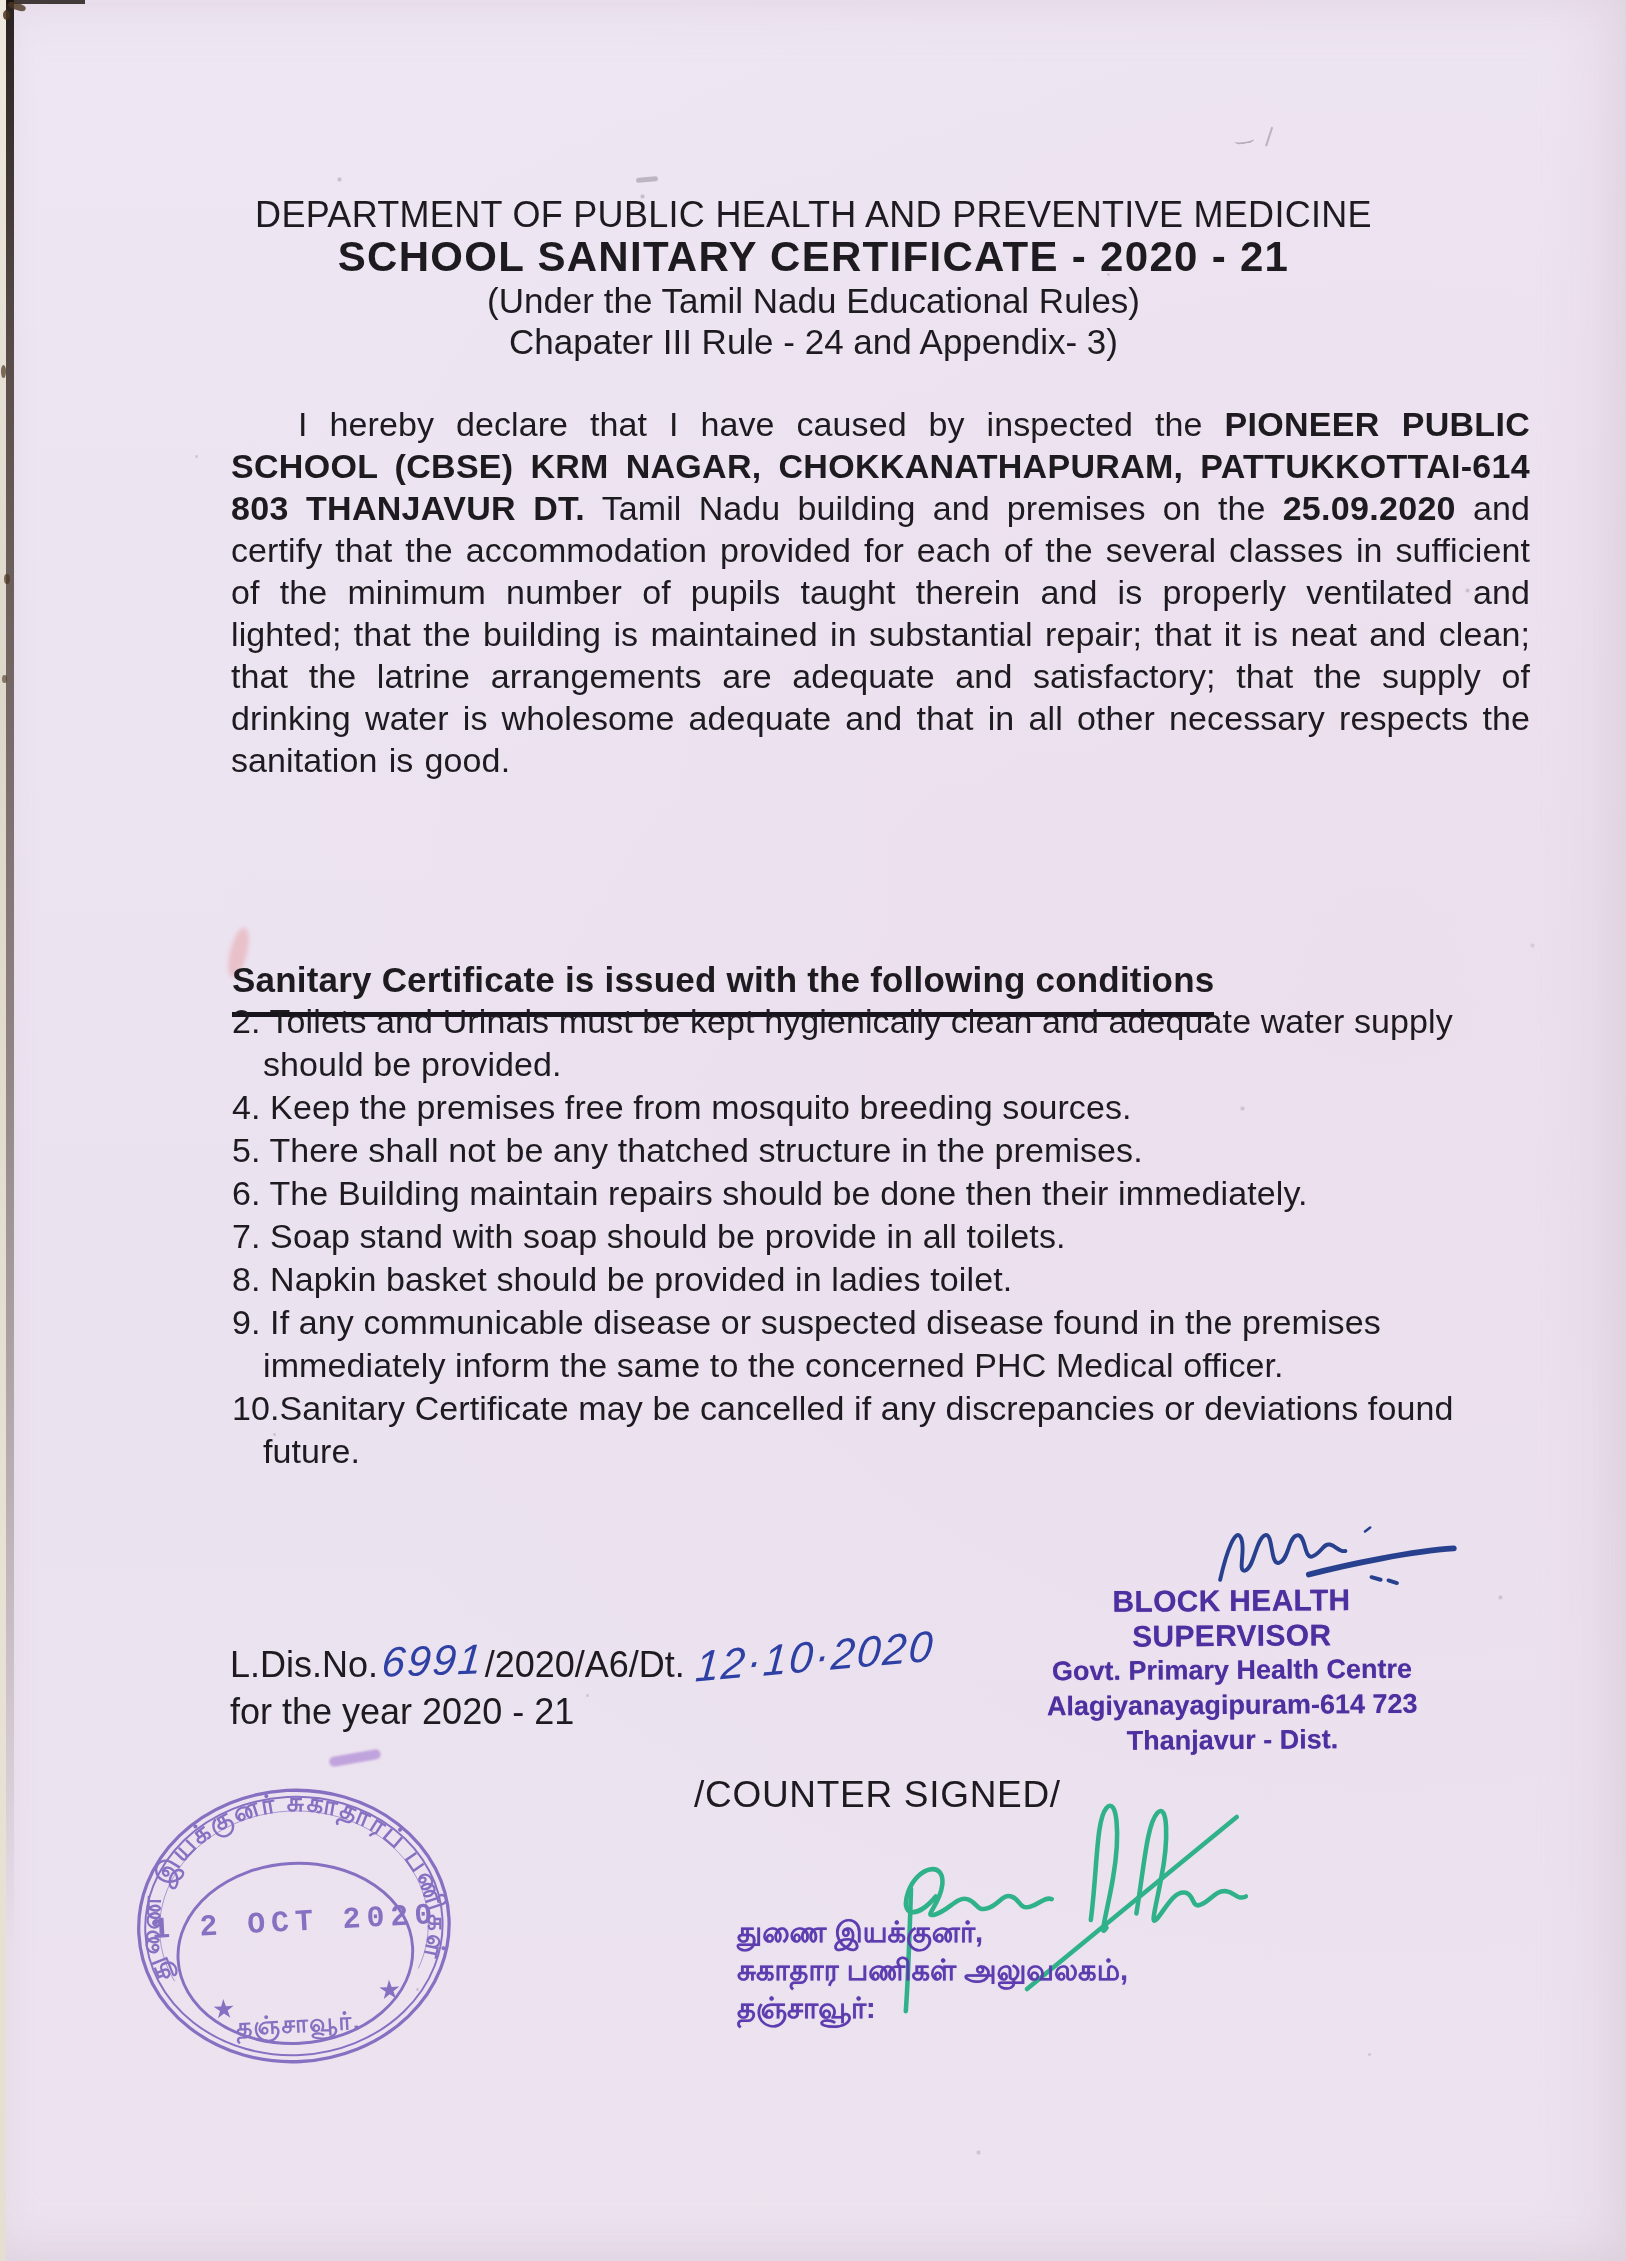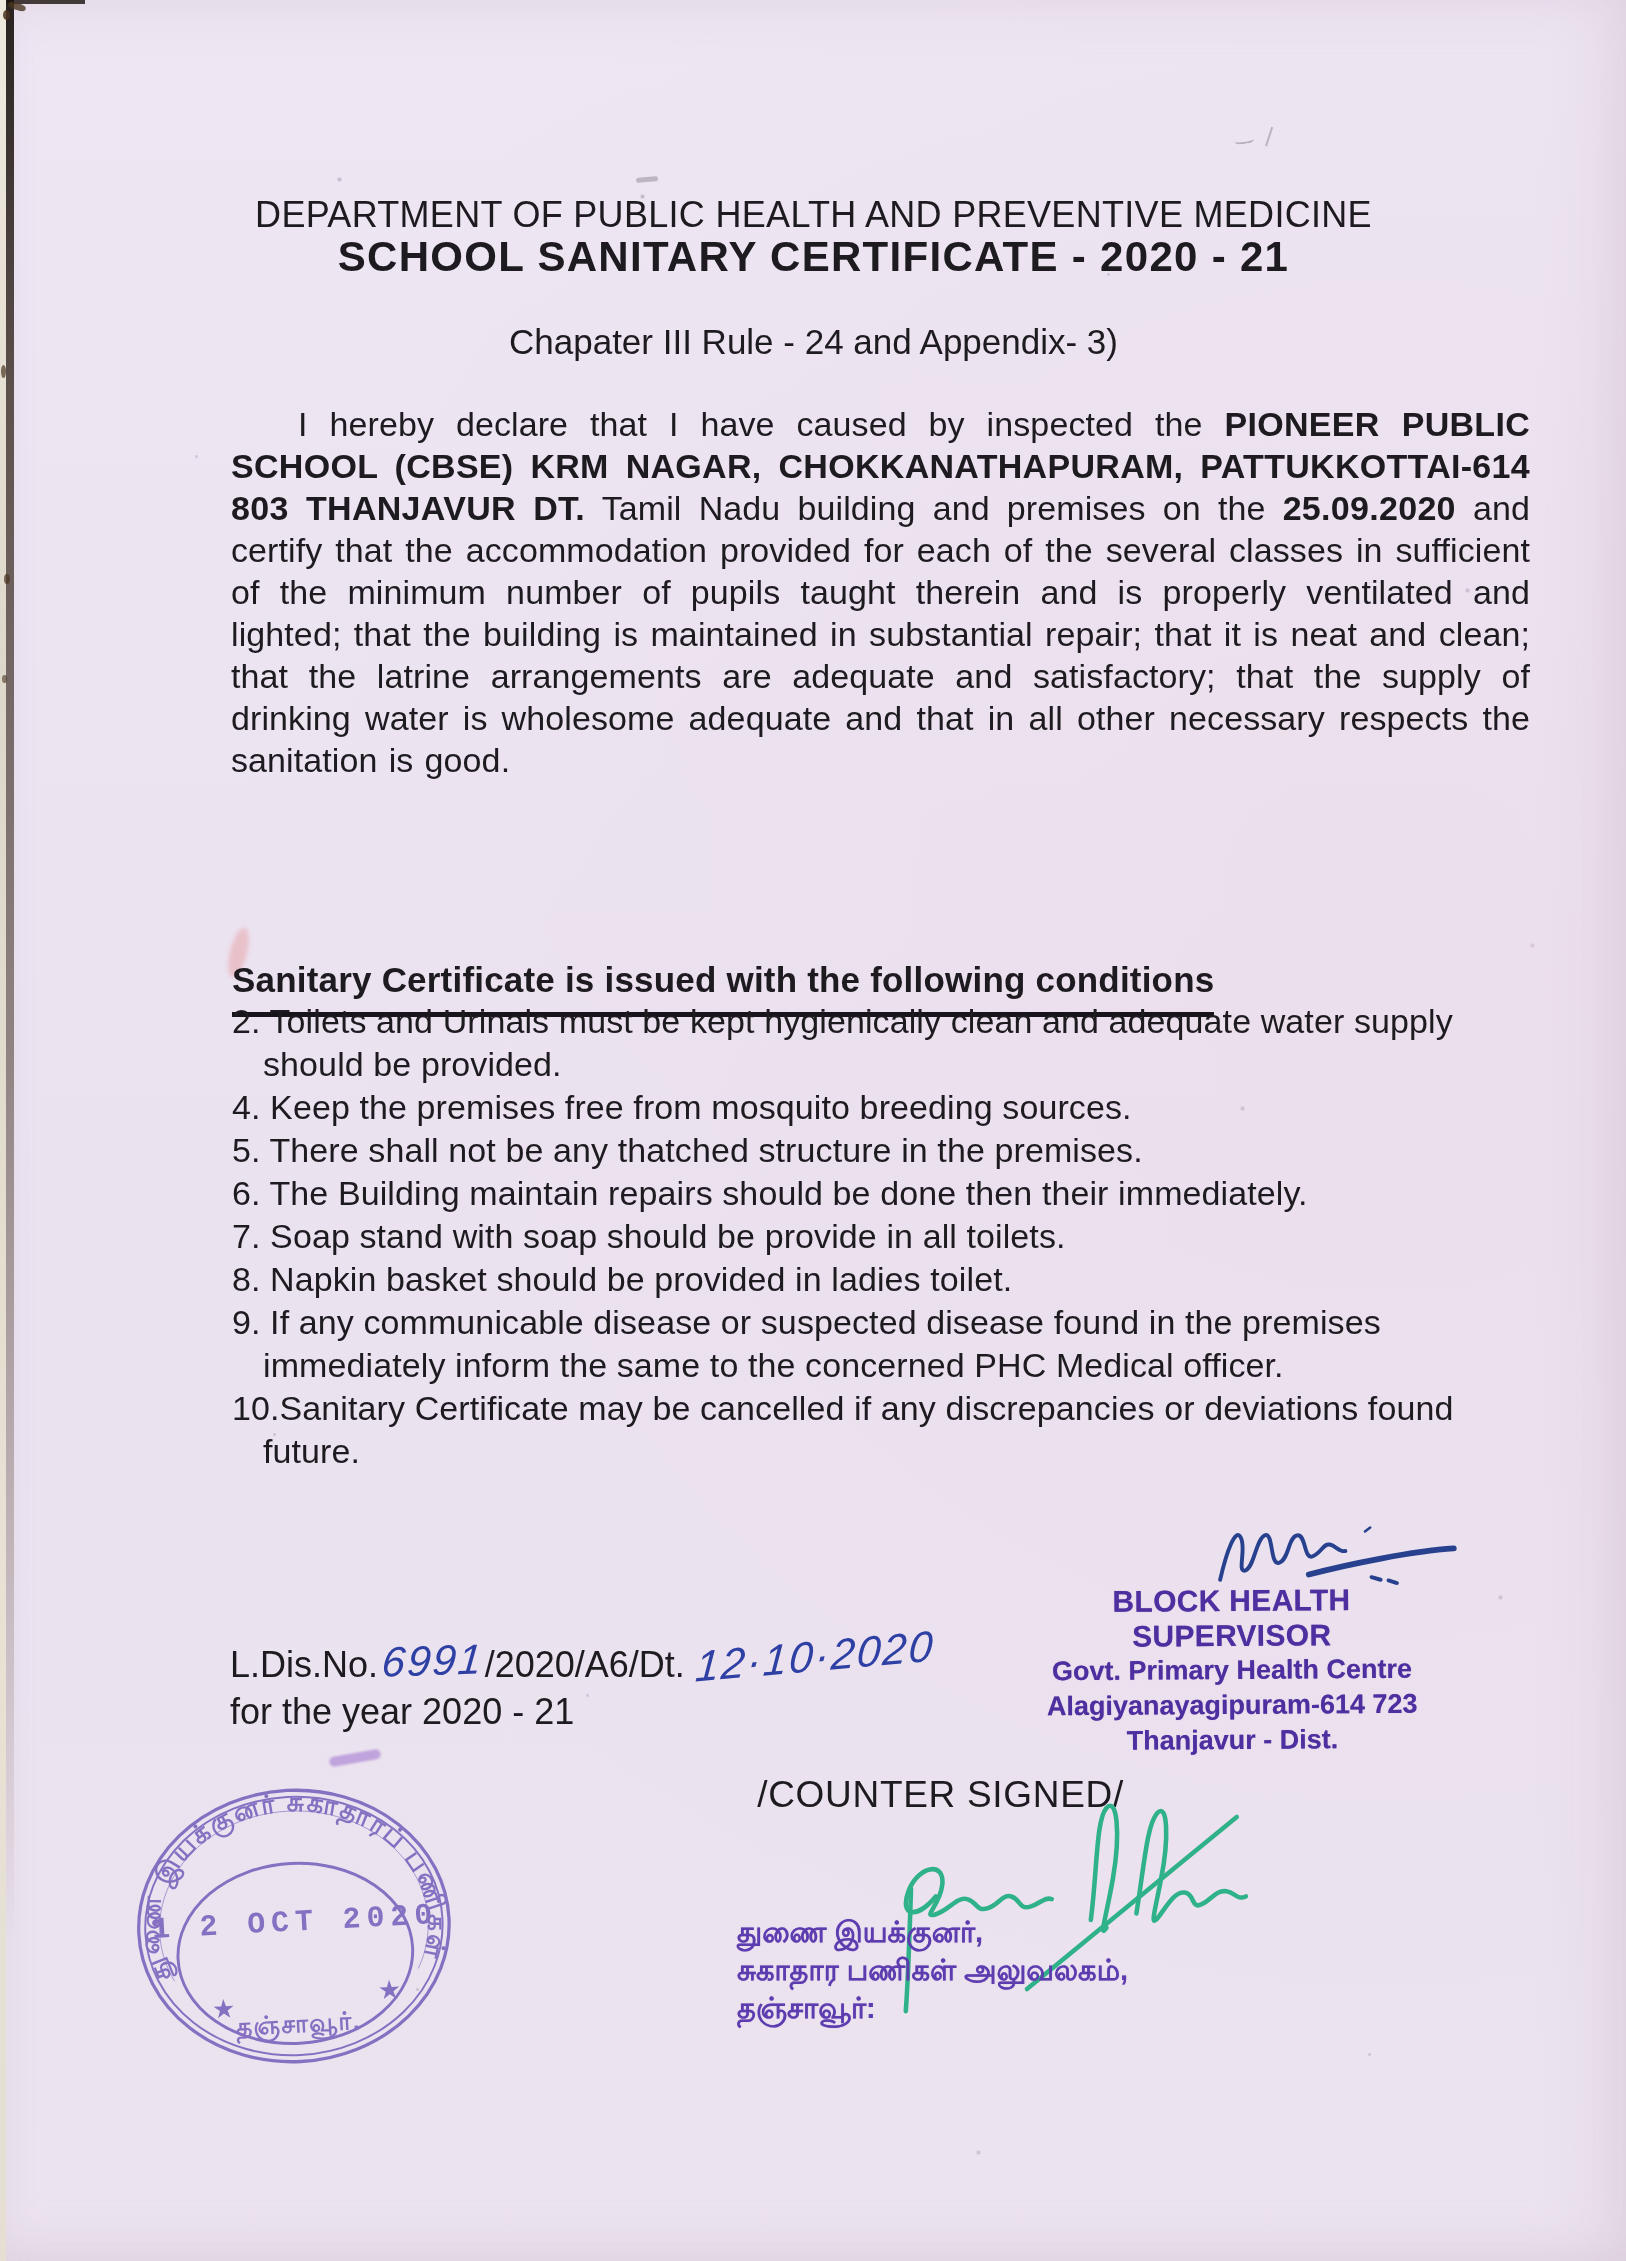--- a/index.html
+++ b/index.html
@@ -53,21 +53,21 @@
   .hw.date{font-size:43px;position:relative;top:-6.5px;margin-left:10.4px;transform:rotate(-5deg) skewX(-9deg);}
   .year-line{position:absolute;left:230px;top:1691px;font-size:36px;}
   
   .sup-stamp{position:absolute;left:1020px;top:1583px;width:424px;text-align:center;
     color:#4e2f9f;font-weight:700;line-height:35px;text-shadow:0 0 0.7px rgba(78,47,159,.6);
     transform:rotate(-.4deg);}
   .sup-stamp .s1{font-size:30px;letter-spacing:0.3px;}
   .sup-stamp .s2,.sup-stamp .s3,.sup-stamp .s4{font-size:27px;}
   
   .sig-blue{position:absolute;left:1211px;top:1517px;}
-  .counter-signed{position:absolute;left:694px;top:1774px;width:430px;text-align:right;
+  .counter-signed{position:absolute;left:694px;top:1774px;width:430px;text-align:left;
     font-size:37px;letter-spacing:0.7px;}
   .sig-green{position:absolute;left:812px;top:1792px;}
   
   .deputy-stamp{position:absolute;left:737px;top:1913px;width:430px;text-align:left;
     color:#5d3caf;font-weight:600;font-size:29px;line-height:38px;
     text-shadow:0 0 0.7px rgba(93,60,175,.55);}
   
   .round-stamp{position:absolute;left:129px;top:1779px;width:334px;height:299px;
     transform:rotate(-3deg);opacity:.9;}
   .round-stamp text{fill:#7b64bd;}
@@ -91,20 +91,21 @@
   <div class="edge-spot" style="left:7.8px;top:2.6px;width:18px;height:6.5px;border-radius:40%;transform:rotate(18deg);opacity:.8;"></div>
   <div class="smudge" style="left:230px;top:927px;width:17px;height:51px;background:rgba(228,120,118,.32);border-radius:50%;filter:blur(2px);transform:rotate(14deg);"></div>
   <div class="smudge" style="left:329px;top:1753px;width:52px;height:10.4px;background:rgba(120,60,190,.38);border-radius:5.2px;filter:blur(1.3px);transform:rotate(-10deg);"></div>
   <div class="smudge" style="left:1234px;top:134px;width:19.6px;height:7.8px;border-bottom:2px solid rgba(115,105,120,.45);border-radius:40%;transform:rotate(-8deg);"></div>
   <div class="smudge" style="left:1268px;top:128px;width:9px;height:19.6px;border-left:2px solid rgba(115,105,120,.4);transform:rotate(18deg);"></div>
   <div class="smudge" style="left:636px;top:177px;width:22px;height:5.2px;background:rgba(100,92,104,.35);border-radius:2.6px;filter:blur(0.7px);transform:rotate(-5deg);"></div>
   <div class="specks"></div>
 
   <div class="hdr l1">DEPARTMENT OF PUBLIC HEALTH AND PREVENTIVE MEDICINE</div>
   <div class="hdr l2">SCHOOL SANITARY CERTIFICATE - 2020 - 21</div>
+  <div class="hdr l3">(Under the Tamil Nadu Educational Rules)</div>
   <div class="hdr l4">Chapater III Rule - 24 and Appendix- 3)</div>
 
   <p class="declaration"><span>I hereby declare that I have caused by inspected the </span><span class="b">PIONEER PUBLIC SCHOOL (CBSE) KRM NAGAR, CHOKKANATHAPURAM, PATTUKKOTTAI-614 803 THANJAVUR DT.</span><span> Tamil Nadu building and premises on the </span><span class="b">25.09.2020</span><span> and certify that the accommodation provided for each of the several classes in sufficient of the minimum number of pupils taught therein and is properly ventilated and lighted; that the building is maintained in substantial repair; that it is neat and clean; that the latrine arrangements are adequate and satisfactory; that the supply of drinking water is wholesome adequate and that in all other necessary respects the sanitation is good.</span></p>
 
 
   <div class="cond-heading"><span class="u">Sanitary Certificate is issued with the following conditions</span></div>
   <ol class="conditions">
     <li>2. Toilets and Urinals must be kept hygienically clean and adequate water supply should be provided.</li>
     <li>4. Keep the premises free from mosquito breeding sources.</li>
     <li>5. There shall not be any thatched structure in the premises.</li>

